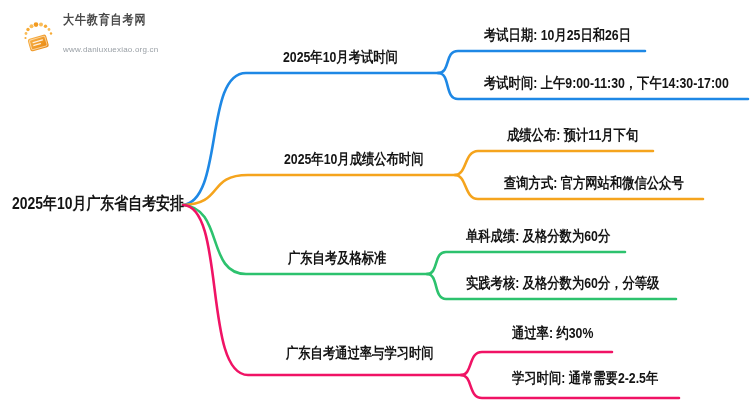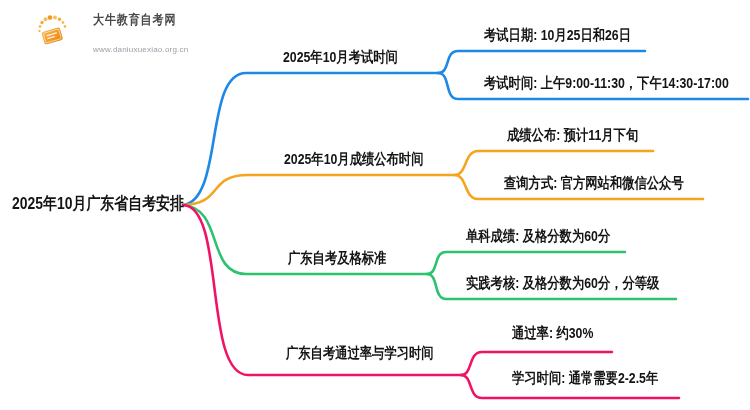--- a/index.html
+++ b/index.html
@@ -18,22 +18,22 @@
     font-weight:bold;
     color:#141414;
     transform:scaleX(.82);
     transform-origin:left center;
     line-height:1.2;
   }
   .root{font-size:17px;}
   .branch{font-size:15px;}
   .child{font-size:15px;}
   .logo{
-    position:absolute;left:36px;top:11px;
-    display:flex;align-items:flex-start;gap:23px;
+    position:absolute;left:22px;top:11px;
+    display:flex;align-items:flex-end;gap:7px;
     cursor:pointer;
   }
   .logo-name{
     font-size:13px;font-weight:bold;color:#4a4a4a;
     letter-spacing:1px;white-space:nowrap;
     transform:scaleX(.85);transform-origin:left center;
   }
   .logo-url{
     font-size:8px;color:#9aa0a6;white-space:nowrap;
     margin-top:16px;letter-spacing:.2px;

